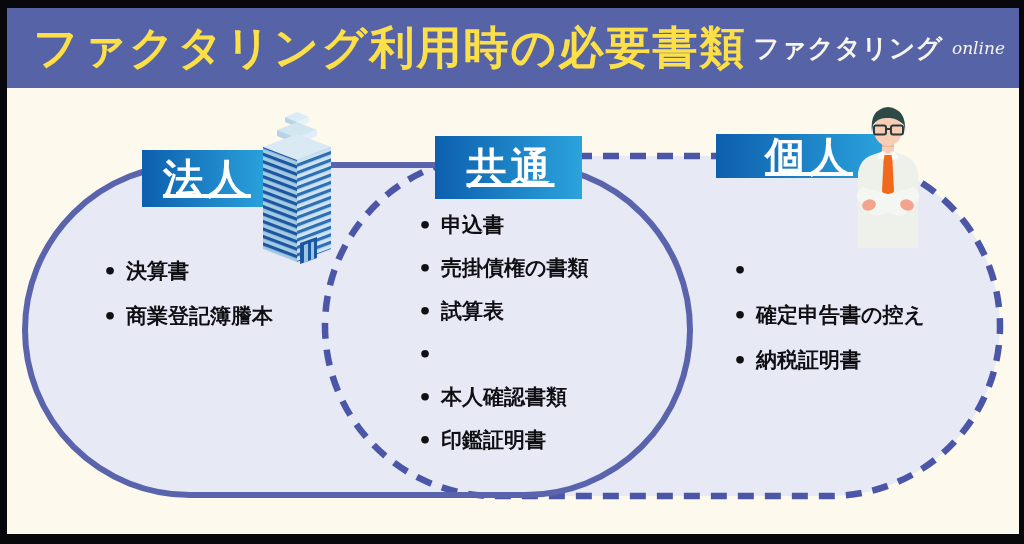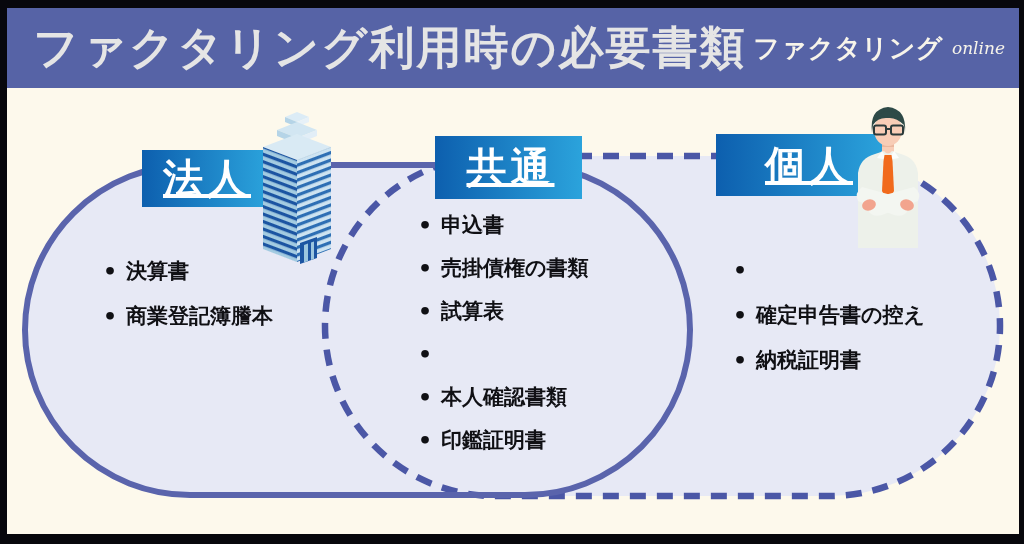--- a/index.html
+++ b/index.html
@@ -11,39 +11,39 @@
     position:absolute; left:7px; top:8px; width:1012px; height:526px;
     background:#fdf9ec; overflow:hidden;
   }
   
   .banner {
     position:absolute; left:0; top:0; width:100%; height:80px;
     background:#5663a6; display:flex; align-items:center;
   }
   .banner h1 {
     margin:0 0 0 26px; font-size:45px; font-weight:900;
-    color:#e5e5e5; letter-spacing:2px; white-space:nowrap;
+    color:#fde047; letter-spacing:2px; white-space:nowrap;
   }
   .logo {
     position:absolute; right:14px; top:0; height:80px;
     display:flex; align-items:center; color:#f7f4ea; white-space:nowrap;
   }
   .logo-main { font-size:26px; font-weight:800; letter-spacing:.5px; }
   .logo-suffix { font-size:17px; font-style:italic; font-family:"DejaVu Serif",serif; margin-left:9px; }
   
   .canvas { position:absolute; left:0; top:80px; width:1012px; height:446px; }
   .venn { position:absolute; left:0; top:0; }
   .tag {
     position:absolute; display:flex; align-items:center; justify-content:center;
     color:#ffffff; font-weight:800; font-size:40px; letter-spacing:4px; padding-left:4px;
     background:linear-gradient(90deg,#0d5fae,#2ba3dc); box-sizing:border-box;text-decoration:underline;
   }
   .tag-corp  { left:135px; top:62px; width:126px; height:57px; }
   .tag-common{ left:428px; top:48px; width:147px; height:63px; }
-  .tag-indiv { left:709px; top:46px; width:170px; height:62px;padding-left:16px; }
+  .tag-indiv { left:709px; top:46px; width:170px; height:44px;padding-left:16px; }
   .building-icon { position:absolute; left:248px; top:22px; }
   .person-icon   { position:absolute; left:831px; top:15px; }
   
   ul.doc-list { list-style:none; margin:0; padding:0; position:absolute; }
   ul.doc-list li {
     display:flex; align-items:center; height:26px;
     font-size:21px; font-weight:800; color:#101014; white-space:nowrap;
   }
   ul.doc-list .b { font-size:22px; margin-right:9px; }
   .corp-list   { left:96px;  top:170px; } .corp-list  li { margin-bottom:19px; }

